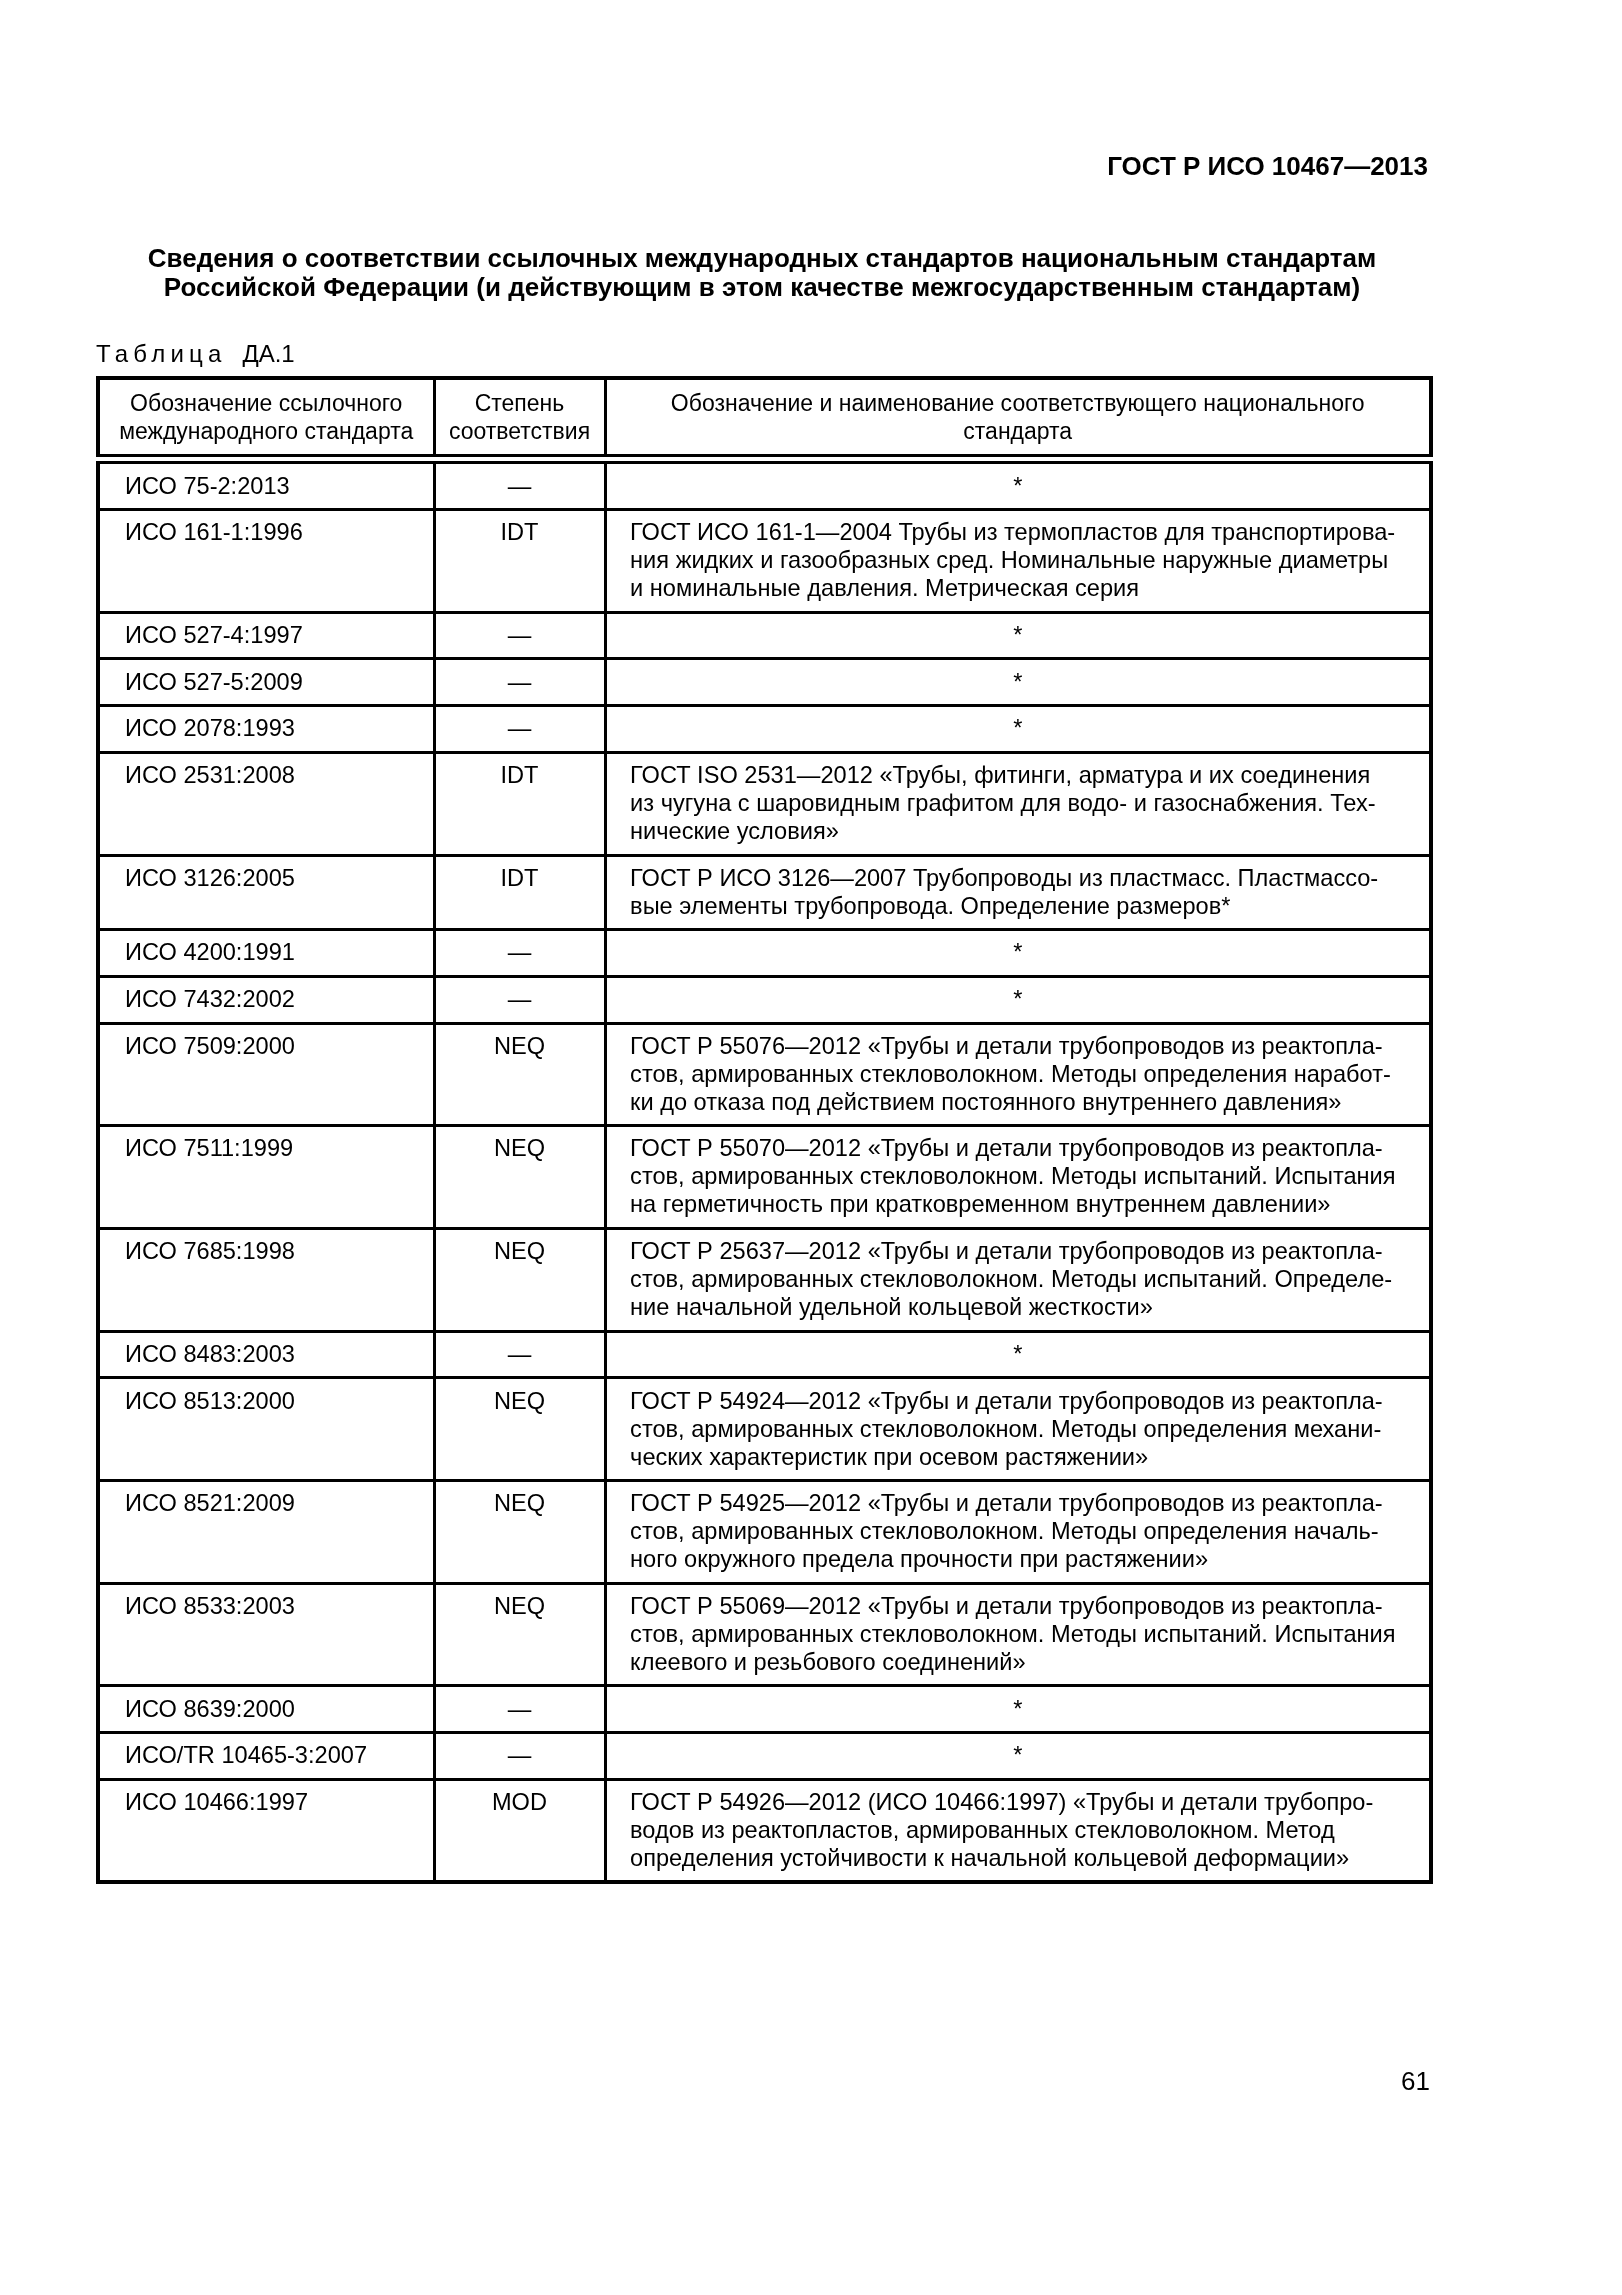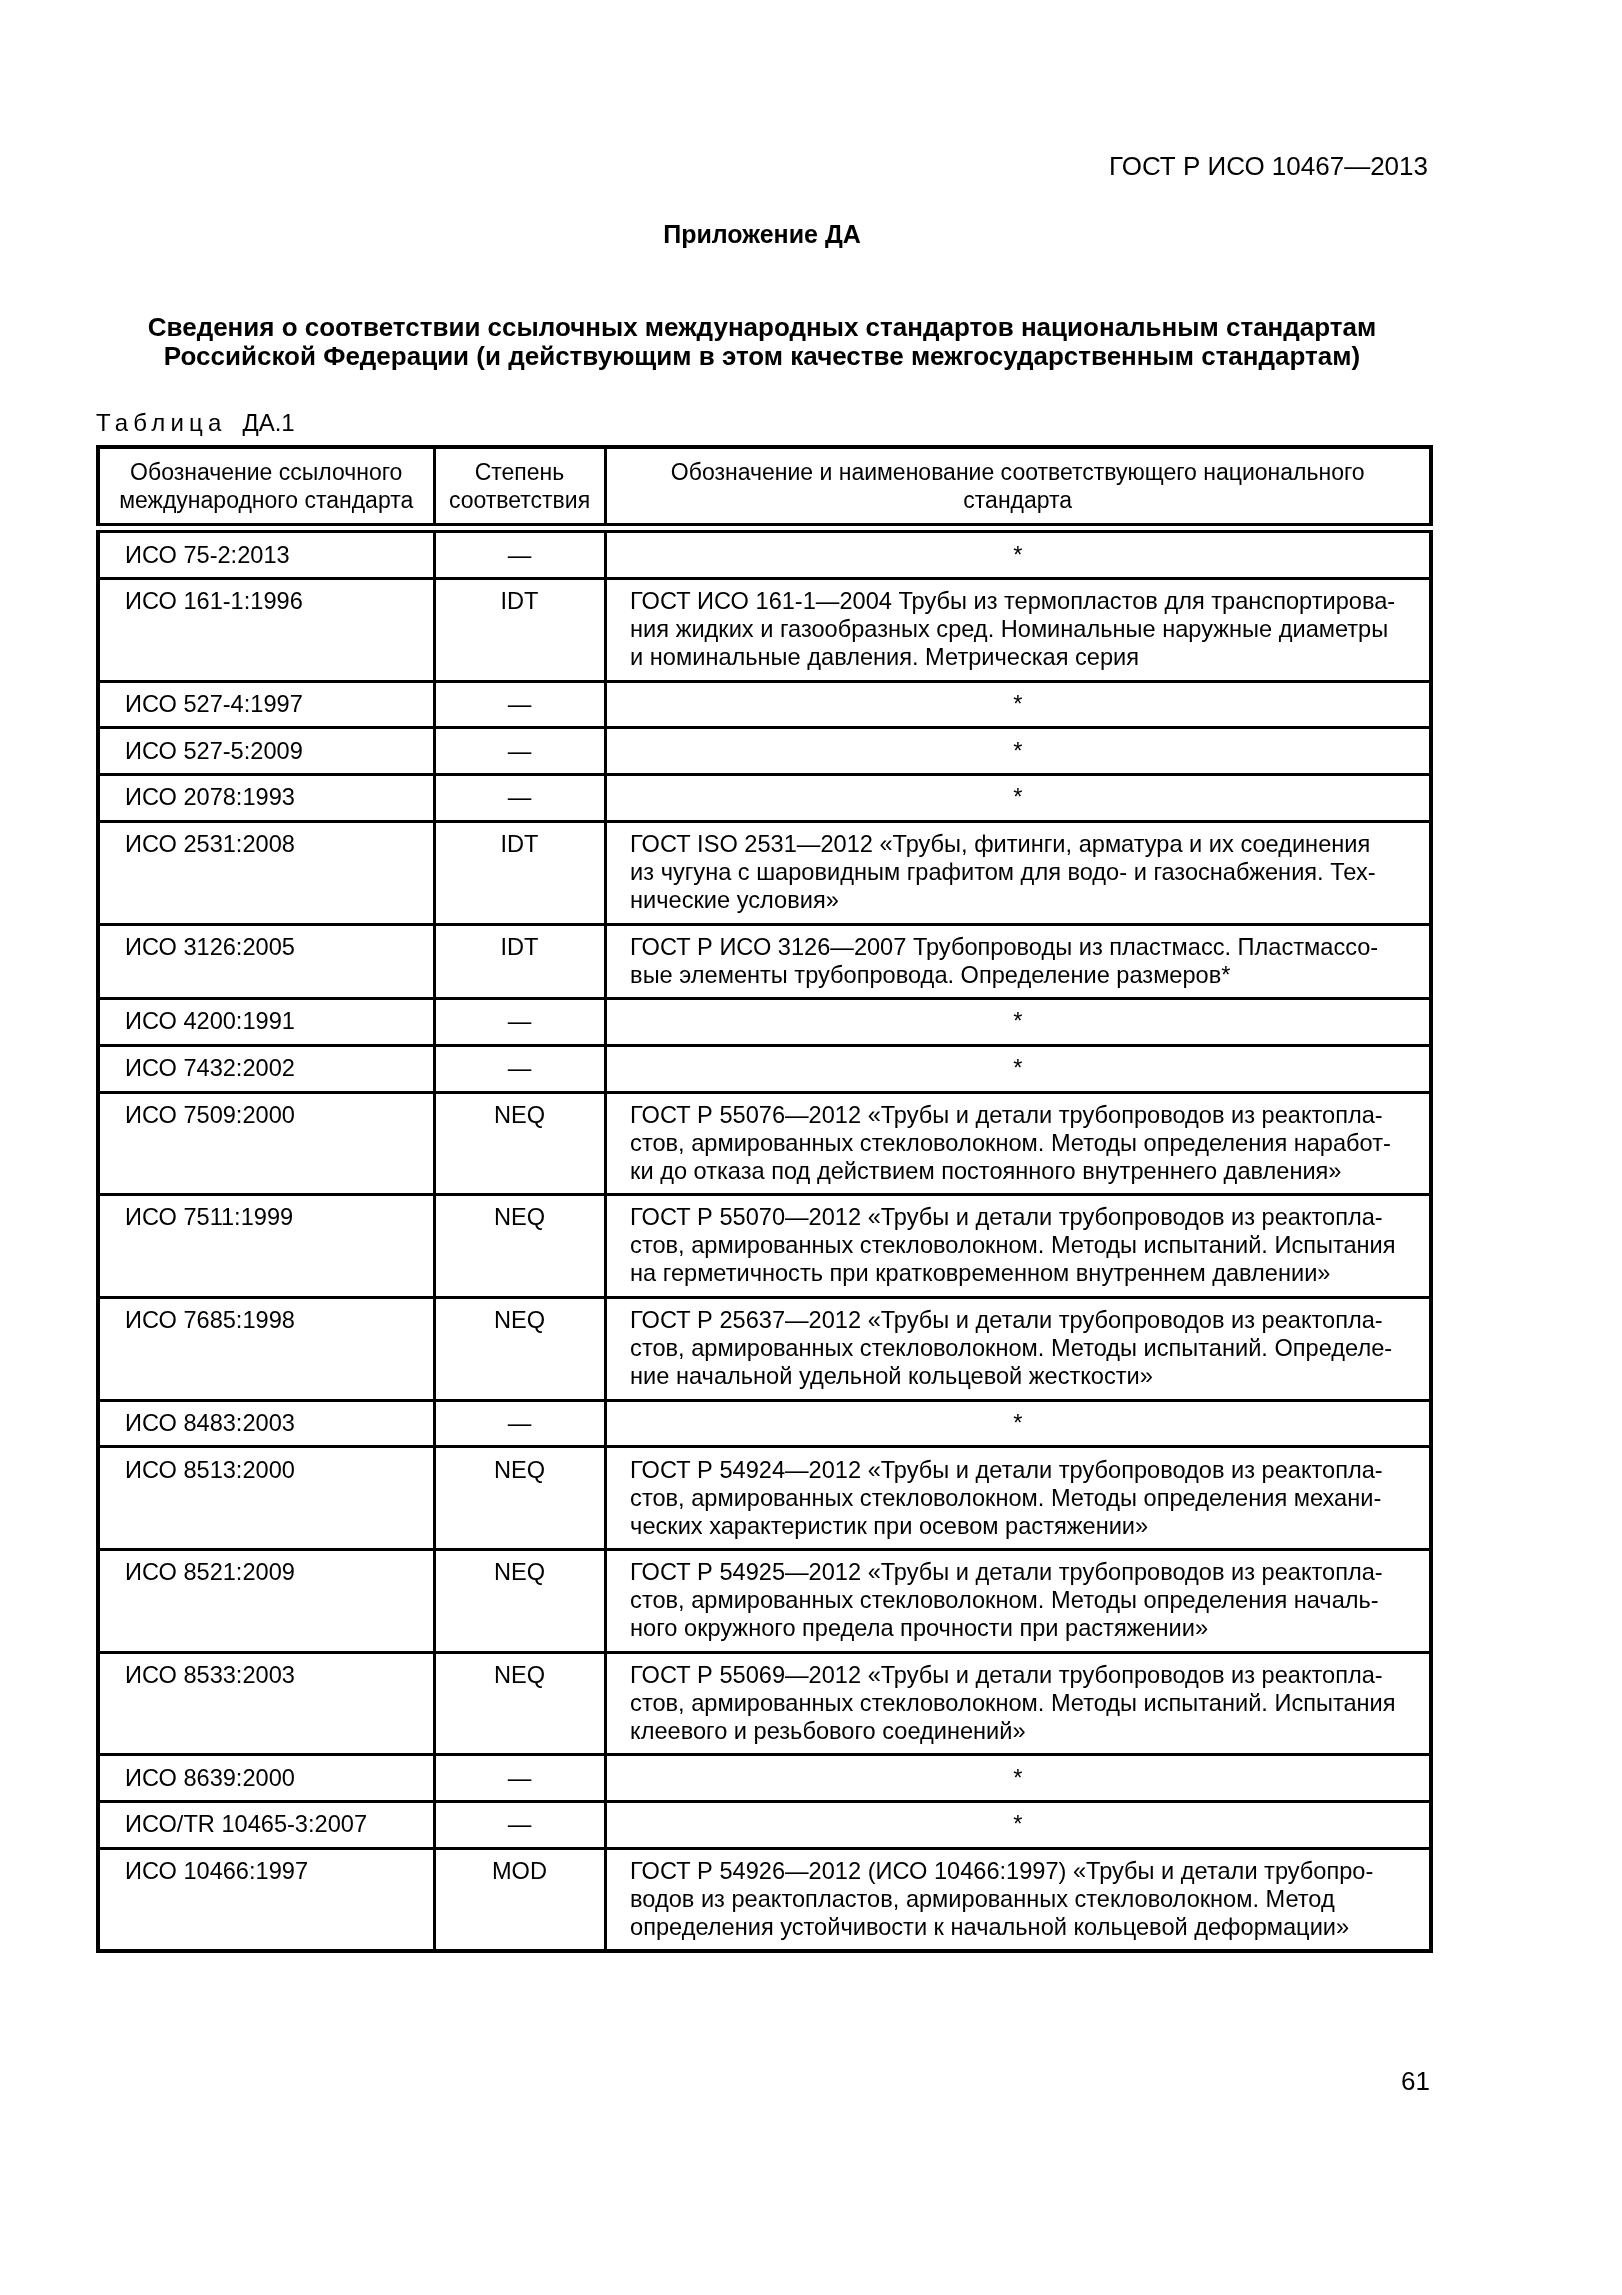--- a/index.html
+++ b/index.html
@@ -18,21 +18,21 @@
   }
   .content {
     margin-left: 96px;
     width: 1332px;
   }
   .doc-header {
     padding-top: 151px;
     text-align: right;
     font-size: 26px;
     line-height: 30px;
-    font-weight: normal;
+    font-weight: bold;
   }
   .annex {
     margin-top: 38px;
     text-align: center;
     font-size: 25px;
     line-height: 31px;
     font-weight: bold;
   }
   .section-title {
     margin-top: 63px;
@@ -114,21 +114,20 @@
 </style>
 </head>
 <body>
 
 <div class="page">
   <div class="content">
 
     <div class="doc-header">ГОСТ Р ИСО 10467—2013</div>
 
     <div class="annex">
-      <div>Приложение ДА</div>
     </div>
 
     <div class="section-title">
       <div>Сведения о соответствии ссылочных международных стандартов национальным стандартам</div>
       <div>Российской Федерации (и действующим в этом качестве межгосударственным стандартам)</div>
     </div>
 
     <div class="table-label">
       <span class="spaced">Таблица</span>
       <span class="num">ДА.1</span>

